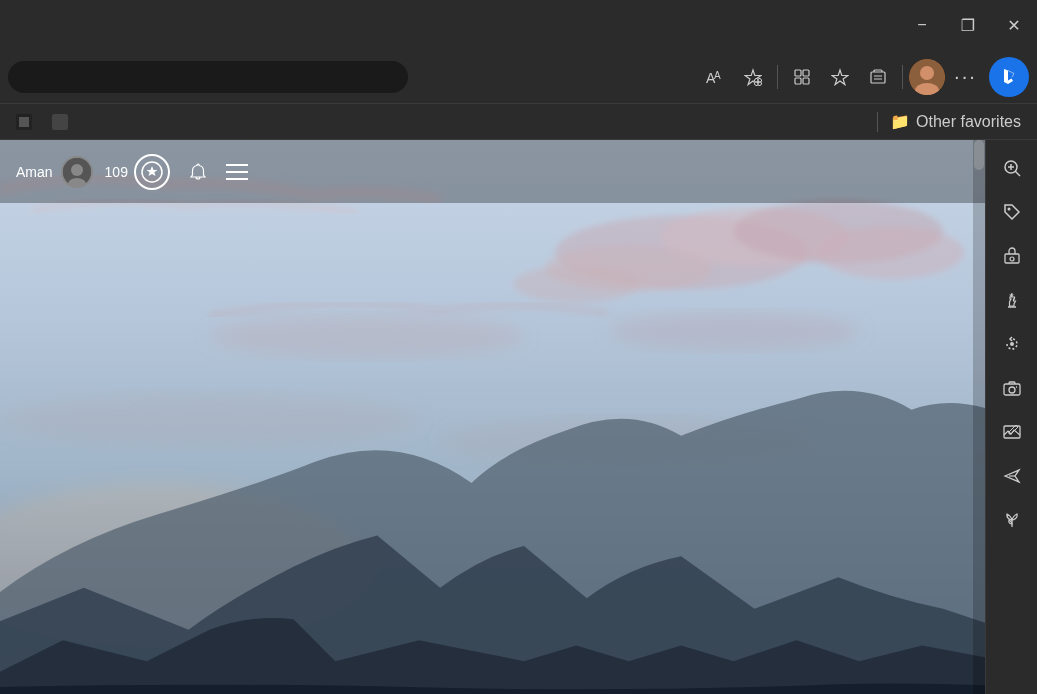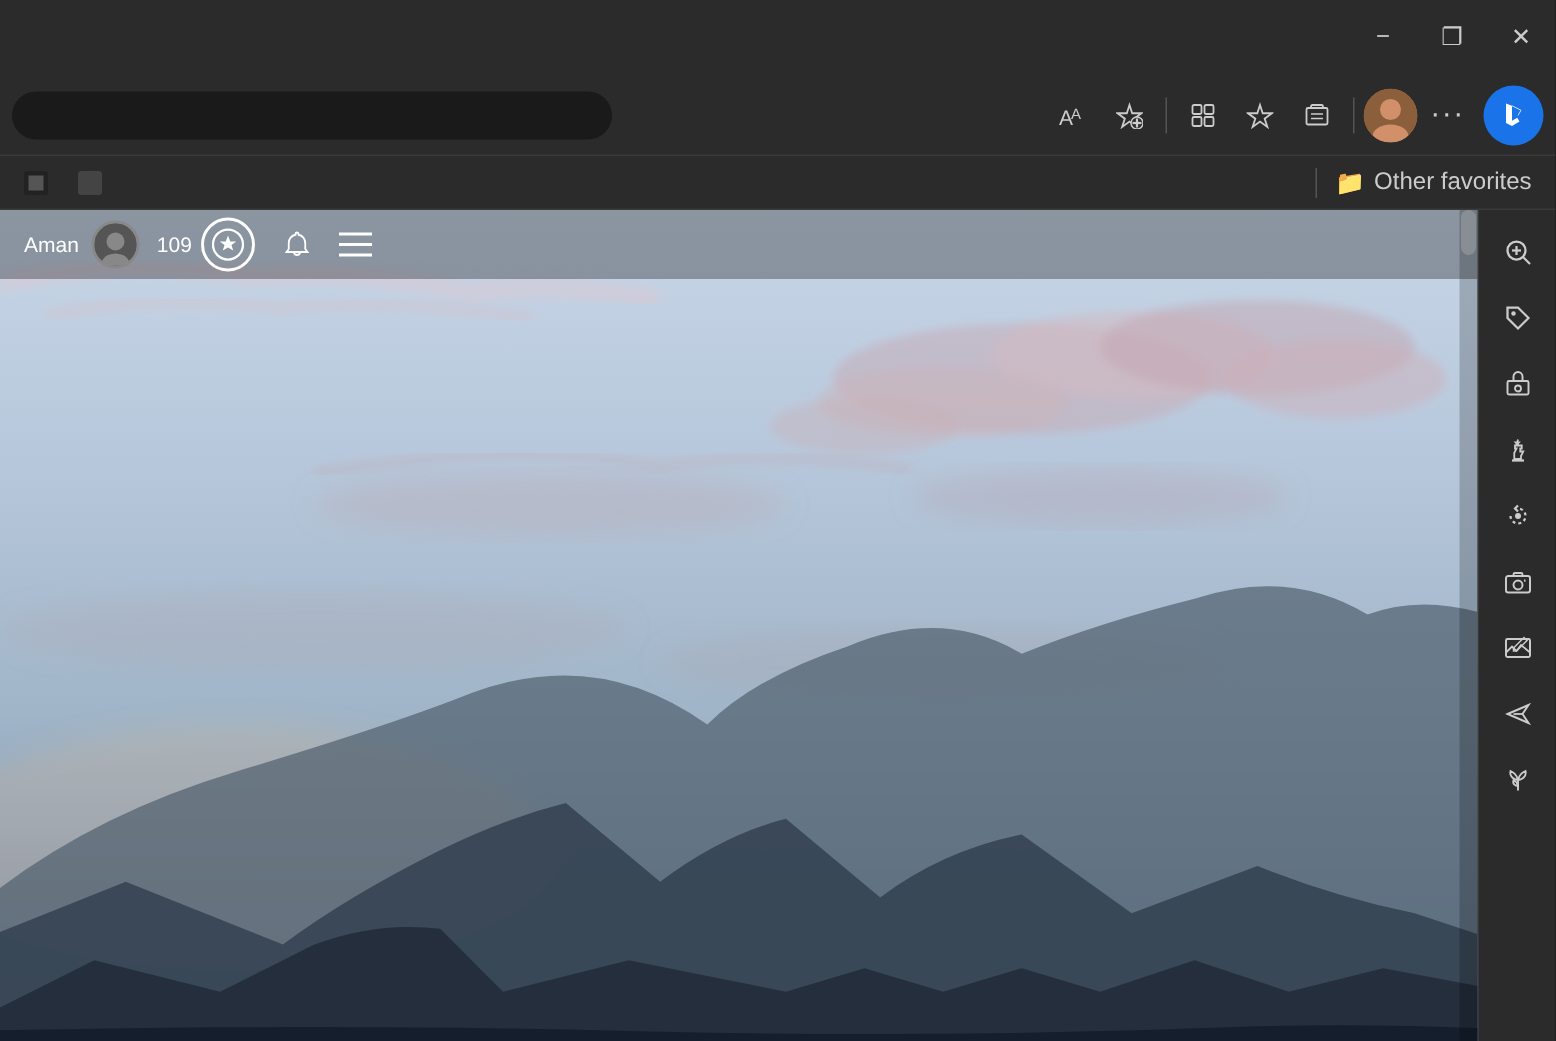--- a/index.html
+++ b/index.html
@@ -204,21 +204,21 @@
         #4a5f7a 100%
       );
     }
 
     
     .msn-header {
       position: absolute;
       top: 0;
       left: 0;
       right: 0;
-      height: 46px;
+      height: 63px;
       background: rgba(0,0,0,0.3);
       display: flex;
       align-items: center;
       padding: 5px 16px;
       gap: 12px;
       z-index: 10;
     }
 
     .msn-user {
       display: flex;

